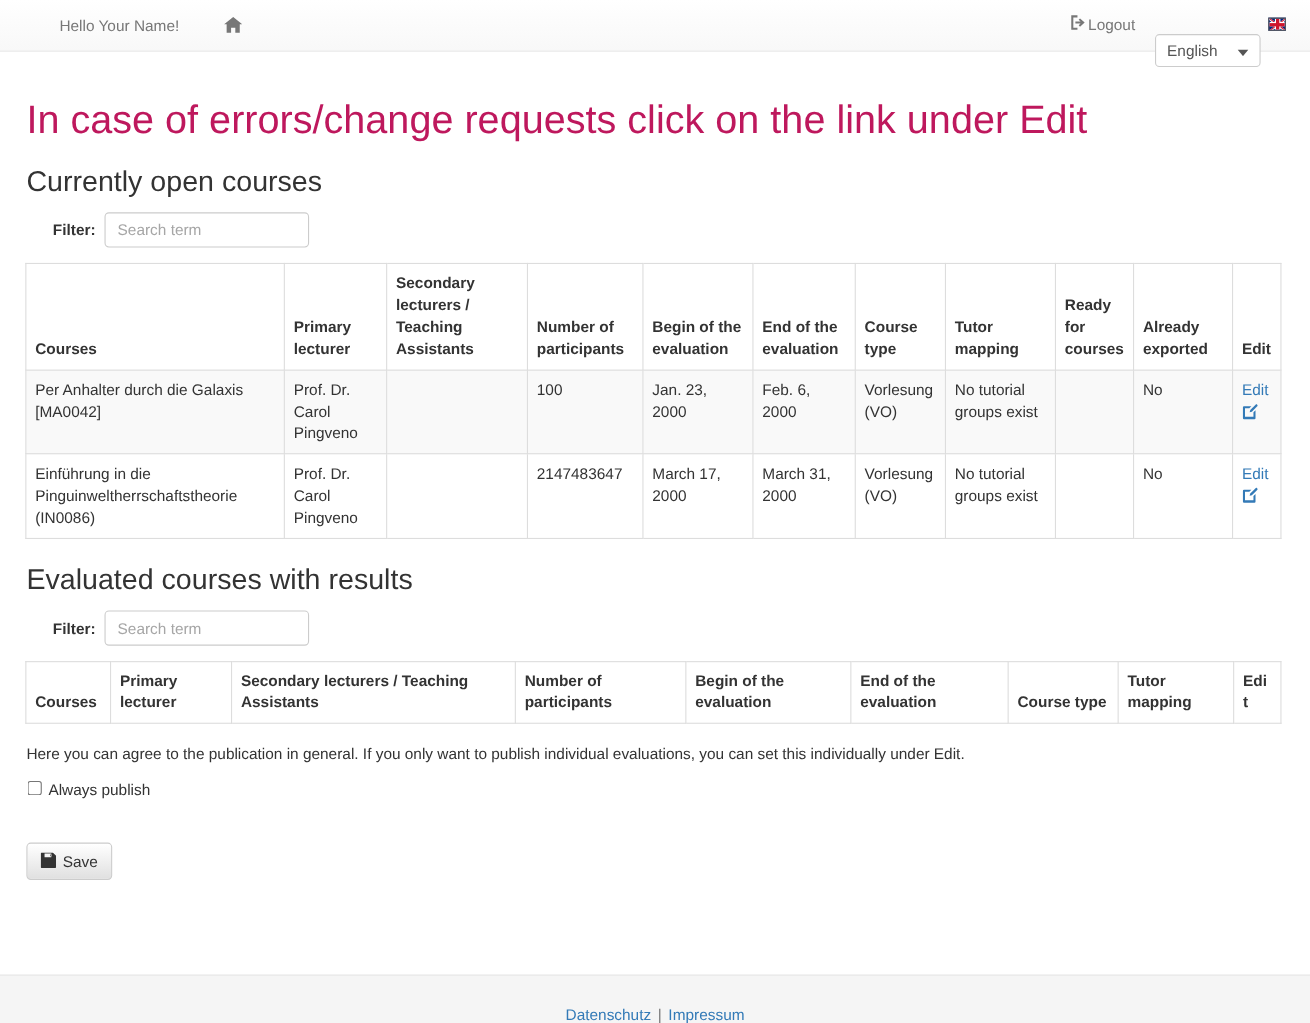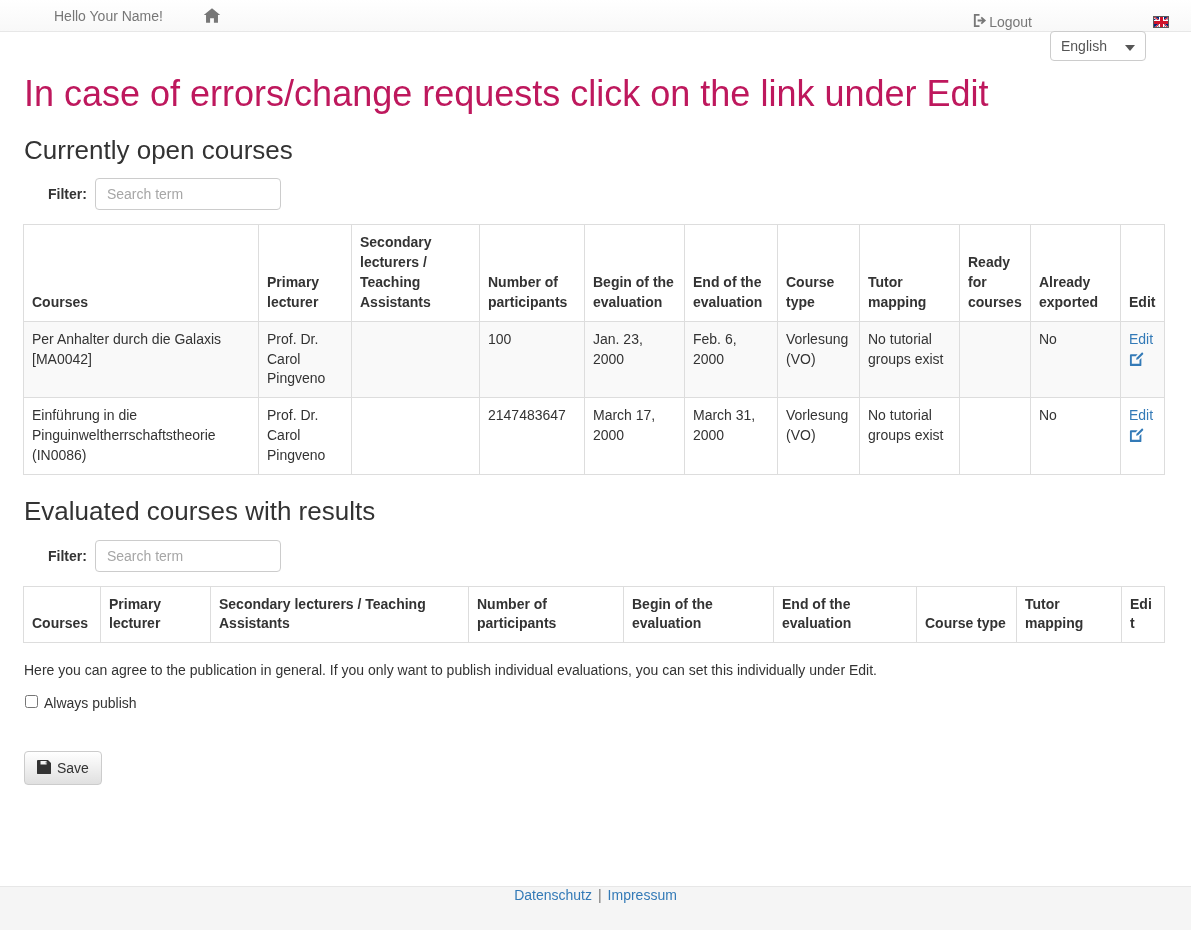--- a/index.html
+++ b/index.html
@@ -9,21 +9,21 @@
     background: #ffffff;
     font-family: "Liberation Sans", sans-serif;
     font-size: 14px;
     color: #333333;
     overflow: hidden;
   }
 
   
   .navbar {
     position: relative;
-    height: 32px;
+    height: 47px;
     background: linear-gradient(to bottom, #ffffff 0%, #f8f8f8 100%);
     border-bottom: 1px solid #e7e7e7;
     display: flex;
     align-items: center;
   }
   .nav-left {
     display: flex;
     align-items: center;
     margin-left: 54px;
   }
@@ -240,21 +240,21 @@
 
   
   .footer {
     position: absolute;
     left: 0; bottom: 0;
     width: 1191px;
     height: 44px;
     background: #f5f5f5;
     border-top: 1px solid #e7e7e7;
     display: flex;
-    align-items: flex-start;
+    align-items: flex-end;
     justify-content: center;
     gap: 6px;
     font-size: 14px;
   }
   .footer a { color: #337ab7; text-decoration: none; cursor: pointer; }
   .footer .sep { color: #777777; }
 </style>
 </head>
 <body>
 

